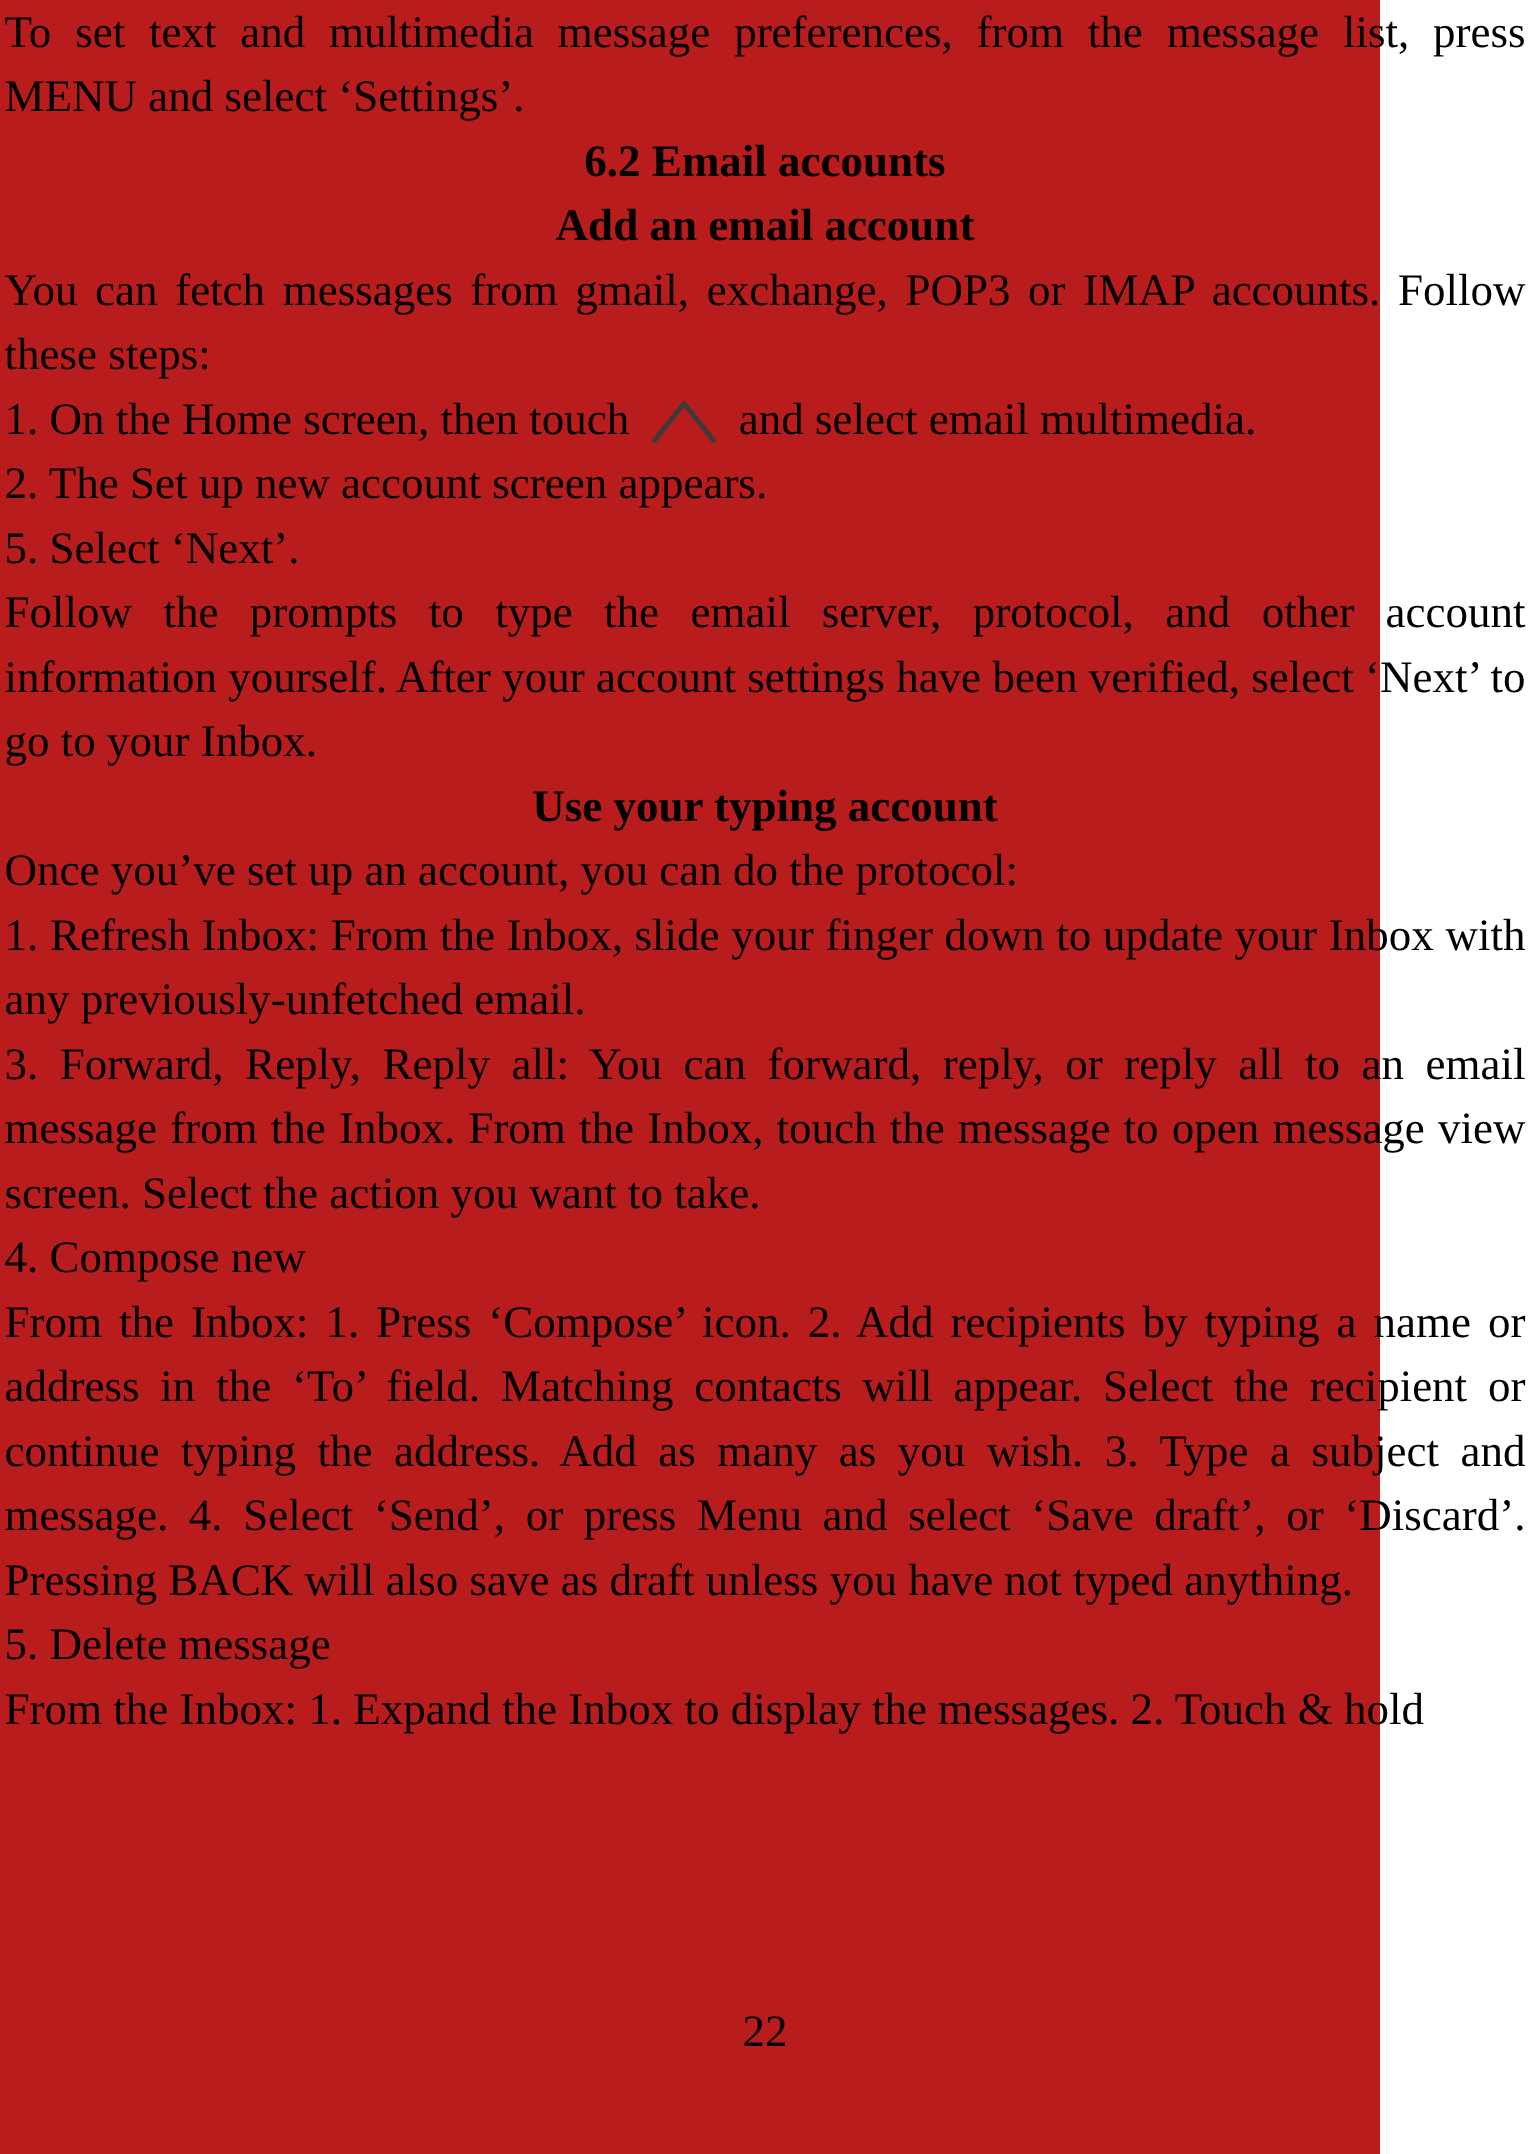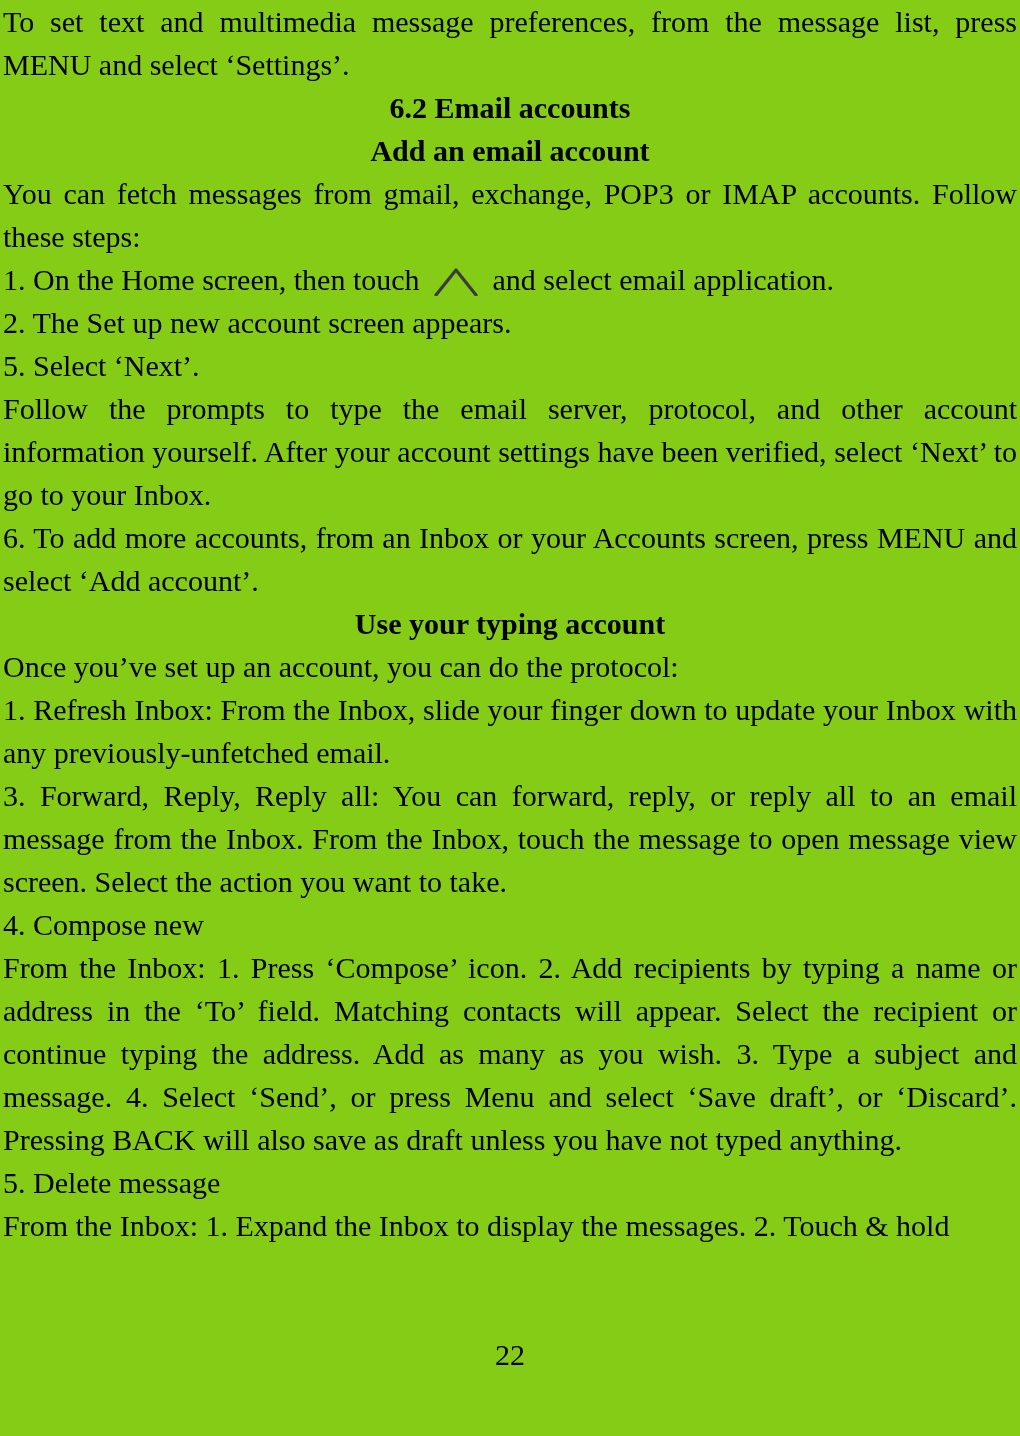--- a/index.html
+++ b/index.html
@@ -15,23 +15,23 @@
     overflow: hidden;
     font-family: "Liberation Serif", "DejaVu Serif", serif;
     color: #000000;
     -webkit-font-smoothing: antialiased;
   }
 
   .page {
     position: absolute;
     left: 0;
     top: 0;
-    width: 1020px;
+    width: 920px;
     height: 1436px;
-    background: #84cc16;
+    background: #b91c1c;
   }
 
   .text-column {
     position: absolute;
     left: 3px;
     top: 0px;
     width: 1014px;
   }
 
   
@@ -104,31 +104,30 @@
 
     <p class="p">You can fetch messages from gmail, exchange, POP3 or IMAP accounts. Follow these steps:</p>
 
     <p class="p nojust">
       <span>1. On the Home screen, then touch</span>
       <span class="inline-icon">
         <svg viewBox="0 0 46 30" xmlns="http://www.w3.org/2000/svg">
           <path d="M3 29 L23 4 L43 29" fill="none" stroke="#3b3b3b" stroke-width="3.2" stroke-linecap="round" stroke-linejoin="round"></path>
         </svg>
       </span>
-      <span>and select email application.</span>
+      <span>and select email multimedia.</span>
     </p>
 
     <p class="p nojust">2. The Set up new account screen appears.</p>
 
 
     <p class="p nojust">5. Select ‘Next’.</p>
 
     <p class="p">Follow the prompts to type the email server, protocol, and other account information yourself. After your account settings have been verified, select ‘Next’ to go to your Inbox.</p>
 
-    <p class="p">6. To add more accounts, from an Inbox or your Accounts screen, press MENU and select ‘Add account’.</p>
 
     <h3 class="heading">Use your typing account</h3>
 
     <p class="p nojust">Once you’ve set up an account, you can do the protocol:</p>
 
     <p class="p">1. Refresh Inbox: From the Inbox, slide your finger down to update your Inbox with any previously-unfetched email.</p>
 
 
     <p class="p">3. Forward, Reply, Reply all: You can forward, reply, or reply all to an email message from the Inbox. From the Inbox, touch the message to open message view screen. Select the action you want to take.</p>
 

